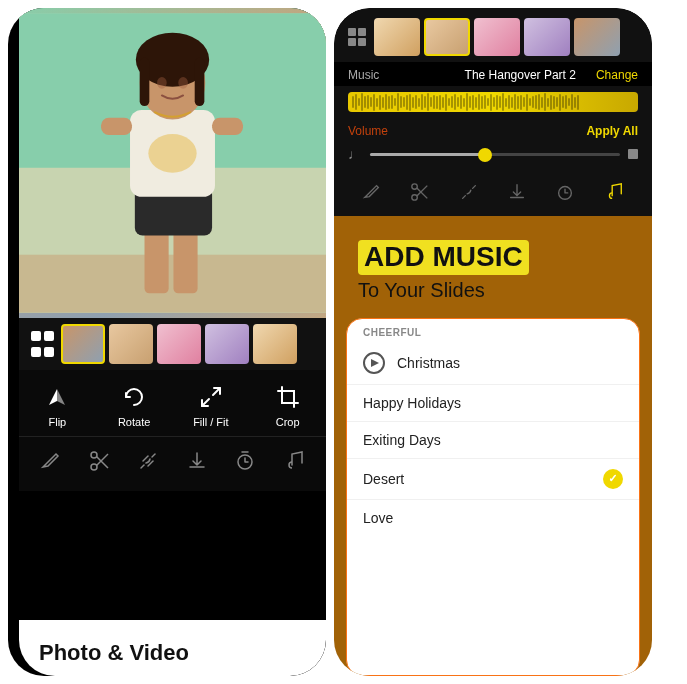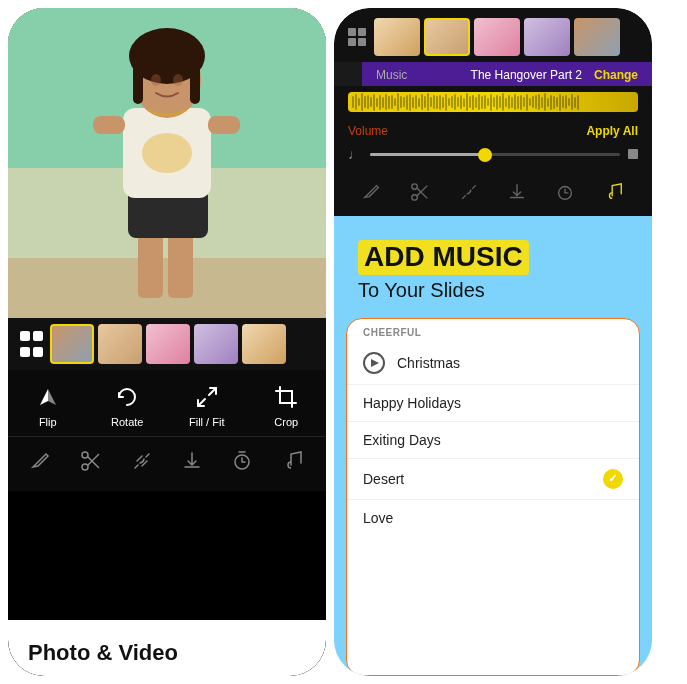--- a/index.html
+++ b/index.html
@@ -18,20 +18,21 @@
     .phone-left {
       width: 318px;
       height: 668px;
       background: #000;
       border-radius: 36px;
       overflow: hidden;
       display: flex;
       flex-direction: column;
       position: relative;
       flex-shrink: 0;
+      padding-left: 11px;
     }
 
     .phone-screen-left {
       flex: 1;
       display: flex;
       flex-direction: column;
       background: #000;
     }
 
     .photo-area {
@@ -222,45 +223,44 @@
       width: 46px;
       height: 38px;
       border-radius: 4px;
       overflow: hidden;
       flex-shrink: 0;
     }
 
     .r-thumb.active { border: 2px solid #f0d800; }
 
     .music-bar {
-      background: #4c1d95;
+      background: #000000;
       padding: 6px 14px 4px;
       display: flex;
       align-items: center;
-      gap: 12px;
-      margin-left: 28px;
+      gap: 20px;
     }
 
     .music-label {
       font-size: 12px;
       color: #aaa;
       flex-shrink: 0;
     }
 
     .music-title {
       font-size: 12px;
       color: #fff;
       flex: 1;
       text-align: right;
     }
 
     .music-change {
       font-size: 12px;
       color: #f0d800;
-      font-weight: 700;
+      font-weight: 400;
       flex-shrink: 0;
     }
 
     .waveform-container {
       background: #111;
       padding: 4px 14px;
       height: 32px;
       display: flex;
       align-items: center;
     }
@@ -355,21 +355,21 @@
 
     .right-bottom-icons {
       background: #111;
       padding: 8px 14px 10px;
       display: flex;
       justify-content: space-around;
       border-radius: 0 0 0 0;
     }
 
     .right-main-content {
-      background: #7dd3fc;
+      background: #a16207;
       flex: 1;
       display: flex;
       flex-direction: column;
     }
 
     .add-music-section {
       padding: 24px 24px 16px;
     }
 
     .add-music-title {

